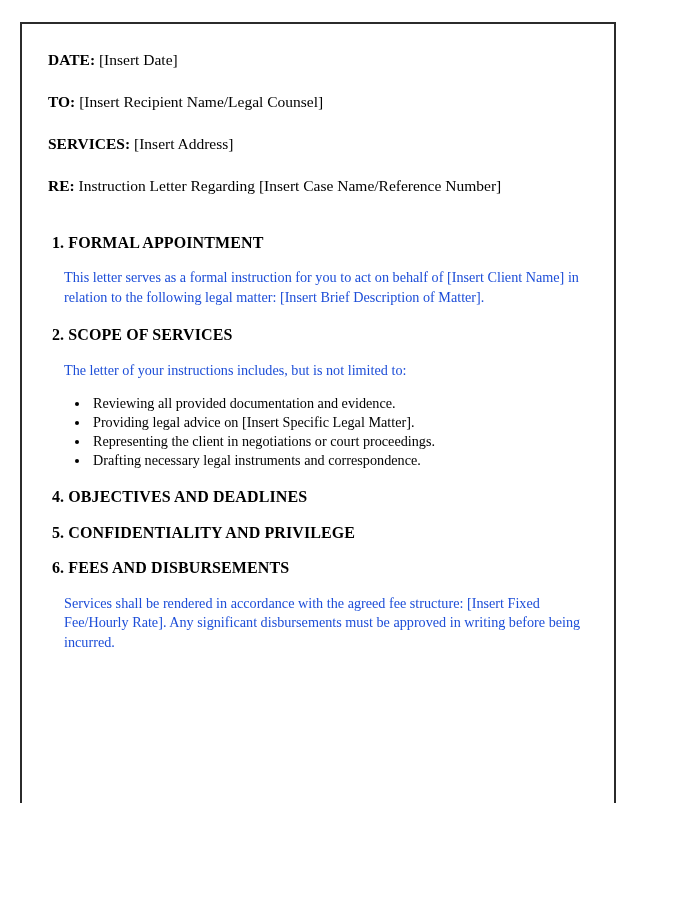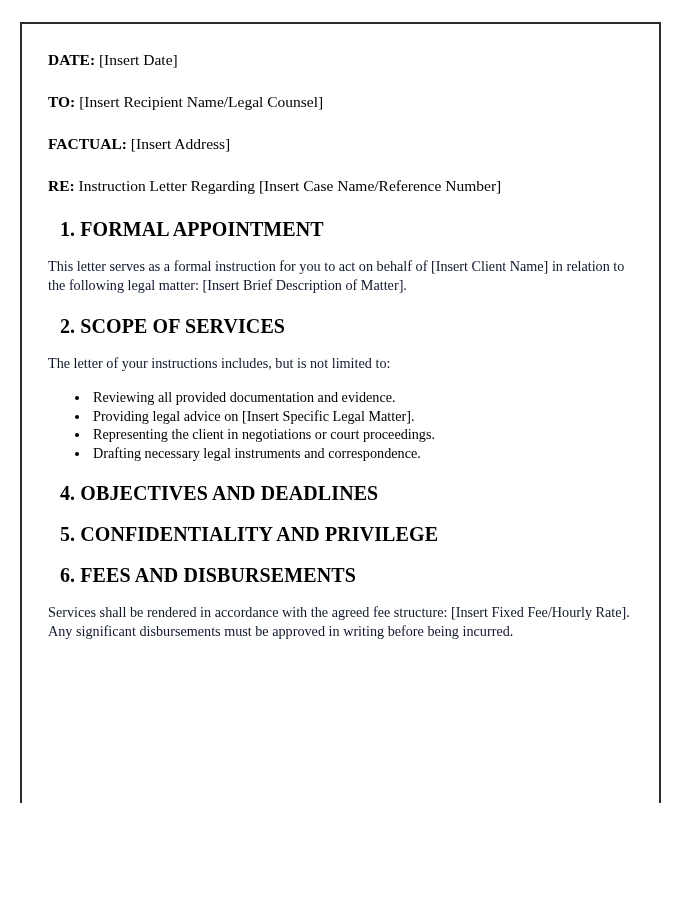--- a/index.html
+++ b/index.html
@@ -13,21 +13,21 @@
     overflow: hidden;
     font-family: "Liberation Serif", "DejaVu Serif", serif;
     color: #000000;
   }
 
   
   #page-sheet {
     position: absolute;
     left: 20px;
     top: 22px;
-    width: 641px;
+    width: 596px;
     height: 781px;
     box-sizing: border-box;
     background: #ffffff;
     border: 2px solid #2b2b2b;
     border-bottom: none;
     overflow: hidden;
   }
 
   #page-inner {
     padding: 26px 29px 0 26px;
@@ -37,40 +37,40 @@
   .hdr-line {
     font-size: 15.5px;
     line-height: 1.35;
     margin: 0 0 21px 0;
     color: #000;
   }
   .hdr-line .hdr-label {
     font-weight: bold;
   }
   .hdr-line.re-line {
-    margin-bottom: 19px;
+    margin-bottom: 36px;
   }
 
   
   .sec-heading {
-    font-size: 20px;
+    font-size: 16px;
     font-weight: bold;
     line-height: 1.3;
-    margin: 0 0 15px 12px;
+    margin: 0 0 15px 4px;
     letter-spacing: 0.1px;
     color: #000;
   }
 
   
   .sec-body {
     font-size: 14.2px;
     line-height: 1.36;
-    margin: 0 0 18px 0;
+    margin: 0 0 18px 16px;
     text-align: left;
-    color: #0f172a;
+    color: #1d4ed8;
   }
 
   
   ul.sec-list {
     margin: 0 0 17px 0;
     padding: 0 0 0 42px;
     list-style: disc;
   }
   ul.sec-list li {
     font-size: 14.2px;
@@ -88,21 +88,21 @@
 </style>
 </head>
 <body>
 
 <div id="page-sheet">
   <div id="page-inner">
 
     <div>
       <p class="hdr-line"><span class="hdr-label">DATE:</span><span> [Insert Date]</span></p>
       <p class="hdr-line"><span class="hdr-label">TO:</span><span> [Insert Recipient Name/Legal Counsel]</span></p>
-      <p class="hdr-line"><span class="hdr-label">FACTUAL:</span><span> [Insert Address]</span></p>
+      <p class="hdr-line"><span class="hdr-label">SERVICES:</span><span> [Insert Address]</span></p>
       <p class="hdr-line re-line"><span class="hdr-label">RE:</span><span> Instruction Letter Regarding [Insert Case Name/Reference Number]</span></p>
     </div>
 
     <div>
       <h2 class="sec-heading">1. FORMAL APPOINTMENT</h2>
       <p class="sec-body">This letter serves as a formal instruction for you to act on behalf of [Insert Client Name] in relation to the following legal matter: [Insert Brief Description of Matter].</p>
     </div>
 
     <div>
       <h2 class="sec-heading">2. SCOPE OF SERVICES</h2>

